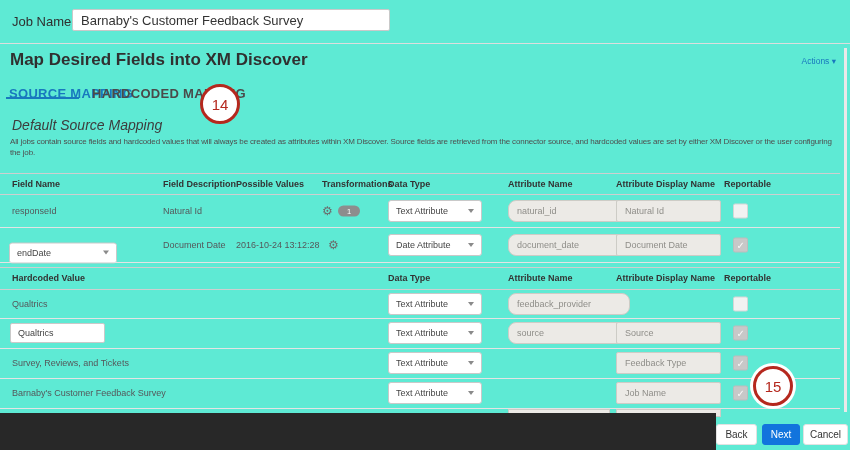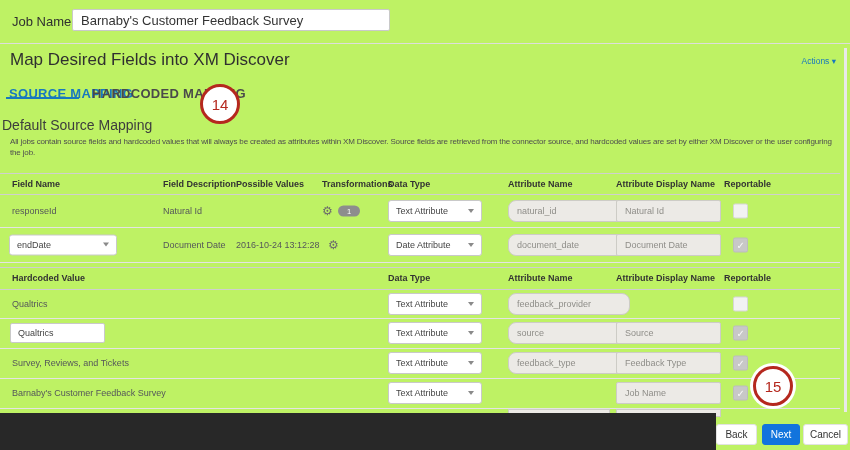--- a/index.html
+++ b/index.html
@@ -1,63 +1,63 @@
 <!DOCTYPE html>
 <html><head>
 <meta charset="utf-8">
 <style>
   html,body{margin:0;padding:0;background:#fff;}
-  #canvas{position:relative;width:850px;height:450px;background:#bef264;overflow:hidden;
+  #canvas{position:relative;width:850px;height:450px;background:#5eead4;overflow:hidden;
           font-family:"Liberation Sans",sans-serif;color:#333;}
   .abs{position:absolute;}
 
   
   .jobname-label{left:12px;top:14px;font-size:13px;color:#2f2f2f;}
   .jobname-input{left:72px;top:9px;width:318px;height:22px;border:1px solid #c9c9c9;border-radius:2px;
                  font-family:"Liberation Sans",sans-serif;font-size:13px;color:#333;padding:0 8px;box-sizing:border-box;}
   .divider-top{left:0;top:43px;width:850px;height:1px;background:#ddd;}
 
   
-  .page-title{left:10px;top:50px;font-size:17px;font-weight:normal;color:#303030;}
+  .page-title{left:10px;top:50px;font-size:17px;font-weight:bold;color:#303030;}
   .actions-link{right:14px;top:56px;font-size:8.5px;color:#1878be;cursor:pointer;}
 
   
   .tab{top:86px;font-size:13px;font-weight:bold;letter-spacing:.3px;}
   .tab-source{left:9px;color:#1878be;}
   .tab-hardcoded{left:92px;color:#4a4a4a;}
   .tab-underline{left:6px;top:97px;width:73px;height:2px;background:#1878be;}
 
   
   .anno{width:34px;height:34px;border:3px solid #b5281e;border-radius:50%;background:#fff;
         color:#b5281e;font-size:15px;display:flex;align-items:center;justify-content:center;z-index:20;}
   .anno-14{left:200px;top:84px;}
   .anno-15{left:753px;top:366px;box-shadow:0 0 0 3px #fff;}
 
   
-  .section-title{left:2px;top:117px;font-size:14px;color:#3d3d3d;}
+  .section-title{left:12px;top:117px;font-size:14px;color:#3d3d3d;font-style:italic;}
   .section-desc{left:10px;top:137px;width:830px;font-size:8px;letter-spacing:-0.15px;line-height:10.5px;color:#4e4e4e;}
 
   
   .hline{left:0;width:840px;height:1px;background:#e4e4e4;}
   .hline-dark{background:#cfcfcf;}
 
   
   .trow{position:absolute;left:0;width:850px;}
   .c{position:absolute;top:50%;transform:translateY(-50%);}
   .txt9{font-size:9px;color:#55575a;}
   .th{font-size:9px;font-weight:bold;color:#333;}
   .cf{left:12px;} .cd{left:163px;text-align:center;} .cp{left:236px;} .cg{left:322px;} .cb{left:338px;}
   .ct{left:388px;} .ca{left:508px;} .cn{left:616px;} .cr{left:724px;} .crb{left:733px;}
 
   
   .sel{width:94px;height:22px;border:1px solid #c9c9c9;border-radius:3px;background:#fff;
        display:flex;align-items:center;justify-content:space-between;padding:8px 7px;box-sizing:border-box;cursor:pointer;}
   .sel .stxt{font-size:9px;color:#454545;white-space:nowrap;}
   .caret{width:0;height:0;border-left:3.5px solid transparent;border-right:3.5px solid transparent;border-top:4px solid #8a8a8a;}
-  .fieldsel{width:108px;height:21px;}
+  .fieldsel{width:108px;height:21px;margin-top:8px;}
   .dis{height:22px;border:1px solid #cdccc6;border-radius:2px;background:#eceae6;color:#8f8e89;
        font-size:9px;line-height:20px;padding:0 8px;box-sizing:border-box;white-space:nowrap;overflow:hidden;}
   .w-an{width:122px;border-radius:8px;} .w-adn{width:105px;}
   .editinput{width:95px;height:20px;border:1px solid #c9c9c9;border-radius:2px;
              font-family:"Liberation Sans",sans-serif;font-size:9px;color:#444;padding:0 7px;box-sizing:border-box;}
   .gear{font-size:12px;color:#6b6b6b;cursor:pointer;line-height:12px;}
   .badge{min-width:16px;height:11px;background:#8d8d8d;border-radius:6px;color:#fff;font-size:7.5px;
          text-align:center;line-height:11px;padding:0 3px;}
   .checkbox{width:13px;height:13px;border:1px solid #d6d6d6;background:#f2f2f2;border-radius:2px;position:relative;}
   .checkbox.checked{background:#c8c8c8;border-color:#bcbcbc;}
@@ -179,21 +179,20 @@
     <div class="c checkbox crb checked"></div>
   </div>
   <div class="abs hline" style="top:348px"></div>
 
   <div class="trow" style="top:348px;height:30px;">
     <div class="c txt9 cf">Survey, Reviews, and Tickets</div>
     <div class="c sel ct">
       <span class="stxt">Text Attribute</span>
       <span class="caret"></span>
     </div>
-    <div class="c dis w-an ca">feedback_type</div>
     <div class="c dis w-adn cn">Feedback Type</div>
     <div class="c checkbox crb checked"></div>
   </div>
   <div class="abs hline" style="top:378px"></div>
 
   <div class="trow" style="top:378px;height:30px;">
     <div class="c txt9 cf">Barnaby's Customer Feedback Survey</div>
     <div class="c sel ct">
       <span class="stxt">Text Attribute</span>
       <span class="caret"></span>

